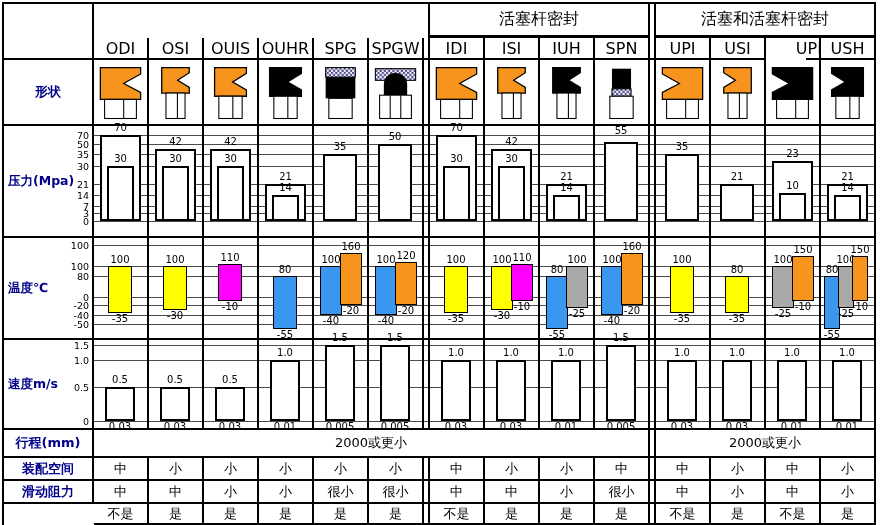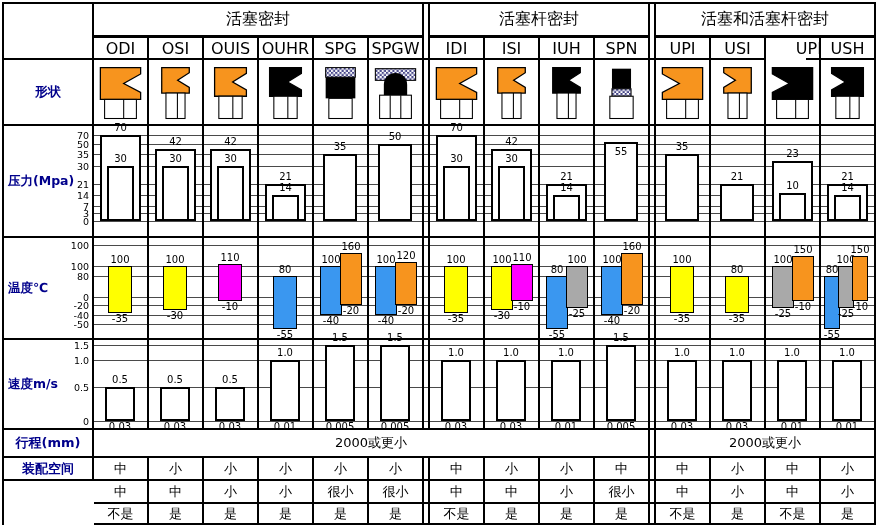--- a/index.html
+++ b/index.html
@@ -22,23 +22,20 @@
   .tbar { position:absolute; border:1.5px solid #000; }
   .blabel { position:absolute; font-size:10px; line-height:10px; text-align:center; color:#000; white-space:nowrap; }
   .val { display:flex; align-items:center; justify-content:center; font-size:13px; color:#000; }
   .shape-cell { display:flex; align-items:center; justify-content:center; }
 </style>
 </head>
 <body>
 
 <div class="tbl">
     <div class="cell" style="grid-area: 1 / 1 / 3;"></div>
-    <div class="cell group-hdr" style="grid-area: 1 / 2 / auto / 8;">
-      <div>活塞密封</div>
-    </div>
     <div class="cell group-hdr" style="grid-area: 1 / 9 / auto / 13;">
       <div>活塞杆密封</div>
     </div>
     <div class="cell group-hdr" style="grid-area: 1 / 14 / auto / 18;">
       <div>活塞和活塞杆密封</div>
     </div>
     <div class="cell col-hdr" style="grid-area: 2 / 2;">
       <div>ODI</div>
     </div>
     <div class="cell col-hdr" style="grid-area: 2 / 3;">
@@ -440,21 +437,21 @@
       <div class="gridline" style="top: 9px;"></div>
       <div class="gridline" style="top: 18px;"></div>
       <div class="gridline" style="top: 28px;"></div>
       <div class="gridline" style="top: 40px;"></div>
       <div class="gridline" style="top: 58px;"></div>
       <div class="gridline" style="top: 69px;"></div>
       <div class="gridline" style="top: 80px;"></div>
       <div class="gridline" style="top: 87px;"></div>
       <div class="gridline" style="top: 95px;"></div>
       <div class="bar" style="left: 9px; width: 34px; top: 15.75px; height: 79.25px;"></div>
-      <div class="blabel" style="left: 10px; width: 32px; top: 21px; text-align: center;">55</div>
+      <div class="blabel" style="left: 10px; width: 32px; top: 0; text-align: center;">55</div>
     </div>
     <div class="cell" style="grid-area: 4 / 14;">
       <div class="gridline" style="top: 9px;"></div>
       <div class="gridline" style="top: 18px;"></div>
       <div class="gridline" style="top: 28px;"></div>
       <div class="gridline" style="top: 40px;"></div>
       <div class="gridline" style="top: 58px;"></div>
       <div class="gridline" style="top: 69px;"></div>
       <div class="gridline" style="top: 80px;"></div>
       <div class="gridline" style="top: 87px;"></div>
@@ -942,20 +939,23 @@
       <div>小</div>
     </div>
     <div class="cell val" style="grid-area: 8 / 16;">
       <div>中</div>
     </div>
     <div class="cell val" style="grid-area: 8 / 17;">
       <div>小</div>
     </div>
     <div class="cell" style="grid-area: 8 / 8;"></div>
     <div class="cell" style="grid-area: 8 / 13;"></div>
+    <div class="cell center-label" style="grid-area: 9 / 1;">
+      <div class="rlabel">滑动阻力</div>
+    </div>
     <div class="cell val" style="grid-area: 9 / 2;">
       <div>中</div>
     </div>
     <div class="cell val" style="grid-area: 9 / 3;">
       <div>中</div>
     </div>
     <div class="cell val" style="grid-area: 9 / 4;">
       <div>小</div>
     </div>
     <div class="cell val" style="grid-area: 9 / 5;">

